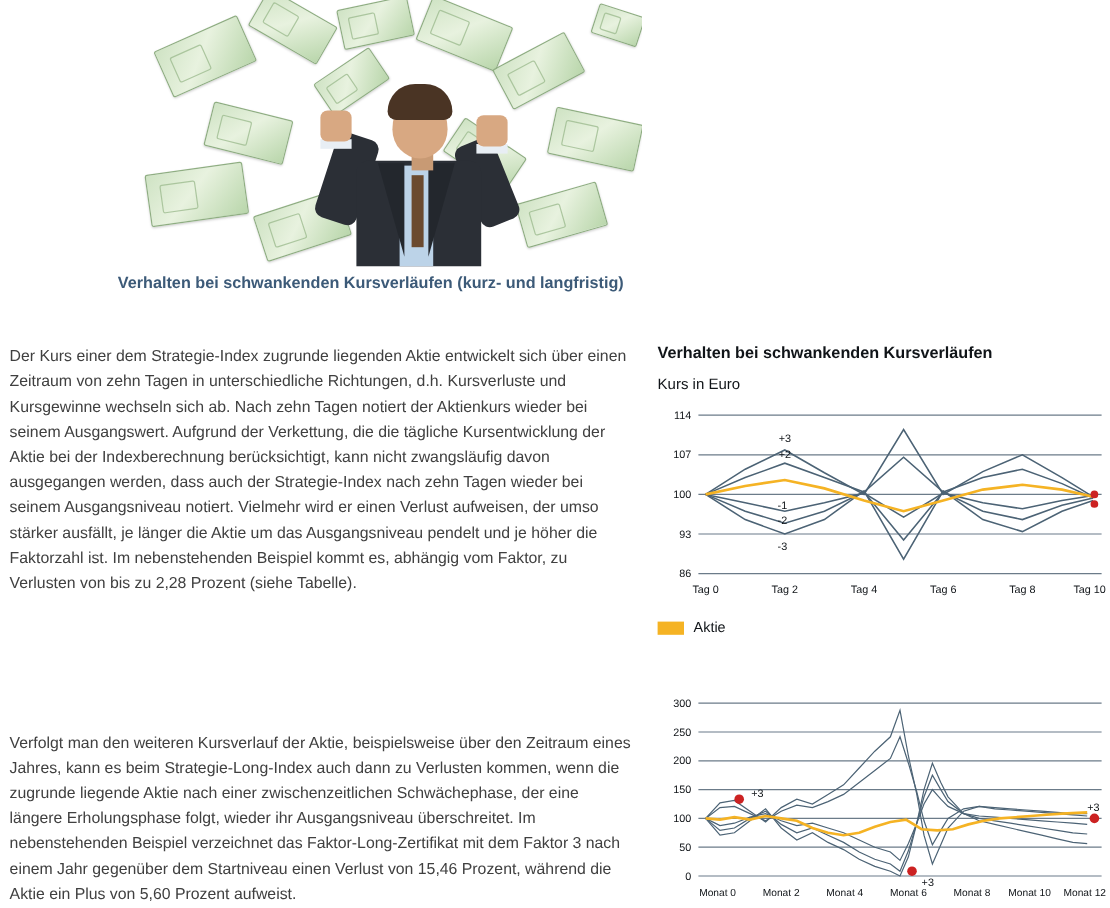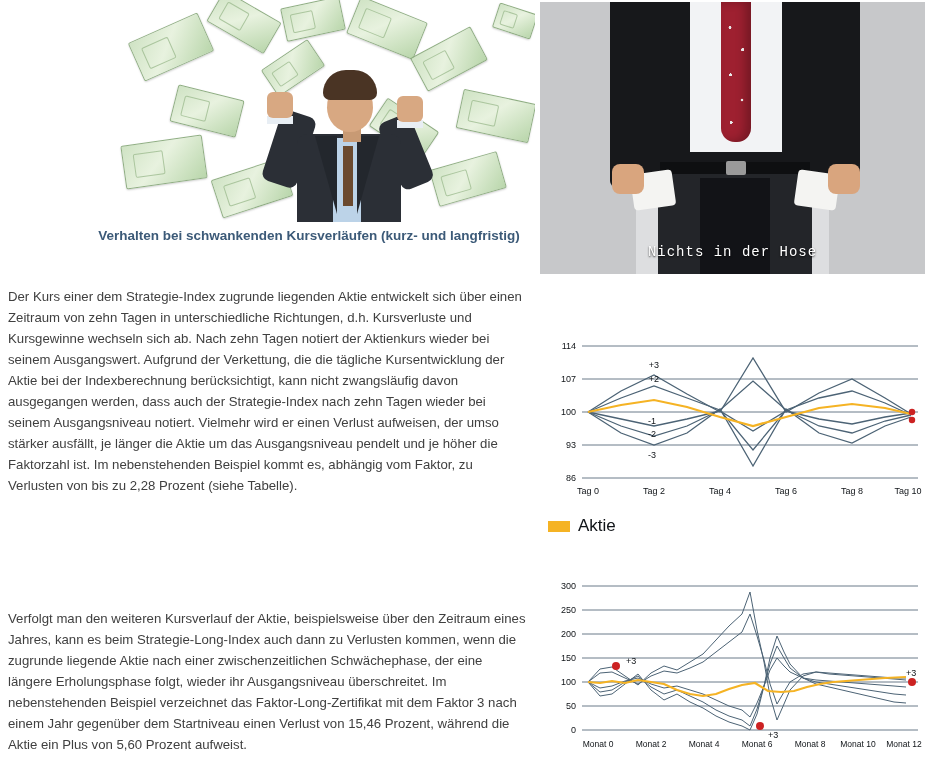--- a/index.html
+++ b/index.html
@@ -146,21 +146,21 @@
     position:absolute;left:8px;top:313px;width:370px;
     font-size:12.5px;color:#101418;
   }
 
   
   .chart1{position:absolute;left:0;top:336px;width:385px;height:168px;}
   .chart2{position:absolute;left:0;top:574px;width:385px;height:182px;}
   .legend{position:absolute;left:8px;top:516px;width:370px;}
   .legend-row{display:flex;align-items:center;margin-bottom:4px;}
   .legend-swatch{width:22px;height:11px;margin-right:8px;display:inline-block;}
-  .legend-label{font-size:17px;color:#101418;}
+  .legend-label{font-size:12px;color:#101418;}
   svg{display:block;}
   .axis-text{font-family:"Liberation Sans",sans-serif;font-size:9px;fill:#101418;}
   .axis-text-s{font-family:"Liberation Sans",sans-serif;font-size:8.5px;fill:#101418;}
   .lbl-text{font-family:"Liberation Sans",sans-serif;font-size:9px;fill:#101418;}
 </style>
 </head>
 <body>
 
 <div class="page">
 
@@ -208,38 +208,23 @@
       <p>Der Kurs einer dem Strategie-Index zugrunde liegenden Aktie entwickelt sich über einen Zeitraum von zehn Tagen in unterschiedliche Richtungen, d.h. Kursverluste und Kursgewinne wechseln sich ab. Nach zehn Tagen notiert der Aktienkurs wieder bei seinem Ausgangswert. Aufgrund der Verkettung, die die tägliche Kursentwicklung der Aktie bei der Indexberechnung berücksichtigt, kann nicht zwangsläufig davon ausgegangen werden, dass auch der Strategie-Index nach zehn Tagen wieder bei seinem Ausgangsniveau notiert. Vielmehr wird er einen Verlust aufweisen, der umso stärker ausfällt, je länger die Aktie um das Ausgangsniveau pendelt und je höher die Faktorzahl ist. Im nebenstehenden Beispiel kommt es, abhängig vom Faktor, zu Verlusten von bis zu 2,28 Prozent (siehe Tabelle).</p>
     </div>
 
     <div class="ltext" id="left-para-2">
       <p>Verfolgt man den weiteren Kursverlauf der Aktie, beispielsweise über den Zeitraum eines Jahres, kann es beim Strategie-Long-Index auch dann zu Verlusten kommen, wenn die zugrunde liegende Aktie nach einer zwischenzeitlichen Schwächephase, der eine längere Erholungsphase folgt, wieder ihr Ausgangsniveau überschreitet. Im nebenstehenden Beispiel verzeichnet das Faktor-Long-Zertifikat mit dem Faktor 3 nach einem Jahr gegenüber dem Startniveau einen Verlust von 15,46 Prozent, während die Aktie ein Plus von 5,60 Prozent aufweist.</p>
     </div>
   </div>
 
   <div class="right-col">
 
-    <div class="photo-pockets">
-      <div class="pk-bgL"></div>
-      <div class="pk-bgR"></div>
-      <div class="pk-bgC"></div>
-      <div class="pk-suit"></div>
-      <div class="pk-shirt"></div>
-      <div class="pk-tie"></div>
-      <div class="pk-trouser"></div>
-      <div class="pk-gap"></div>
-      <div class="pk-belt"></div>
-      <div class="pk-buckle"></div>
-      <div class="pk-pocketL"></div>
-      <div class="pk-pocketR"></div>
-      <div class="pk-handL"></div>
-      <div class="pk-handR"></div>
-      <div class="pk-overlay-text">Nichts in der Hose</div>
-    </div>
-
+
+    <div class="r-title">Verhalten bei schwankenden Kursverläufen</div>
+    <div class="r-sub">Kurs in Euro</div>
 
     <div class="chart1">
       <svg width="385" height="168" viewBox="0 0 385 168">
         <g>
           <line x1="42" y1="10" x2="378" y2="10" stroke="#6b7b89" stroke-width="1"></line>
           <line x1="42" y1="43" x2="378" y2="43" stroke="#6b7b89" stroke-width="1"></line>
           <line x1="42" y1="76" x2="378" y2="76" stroke="#6b7b89" stroke-width="1"></line>
           <line x1="42" y1="109" x2="378" y2="109" stroke="#6b7b89" stroke-width="1"></line>
           <line x1="42" y1="142" x2="378" y2="142" stroke="#6b7b89" stroke-width="1"></line>
         </g>

